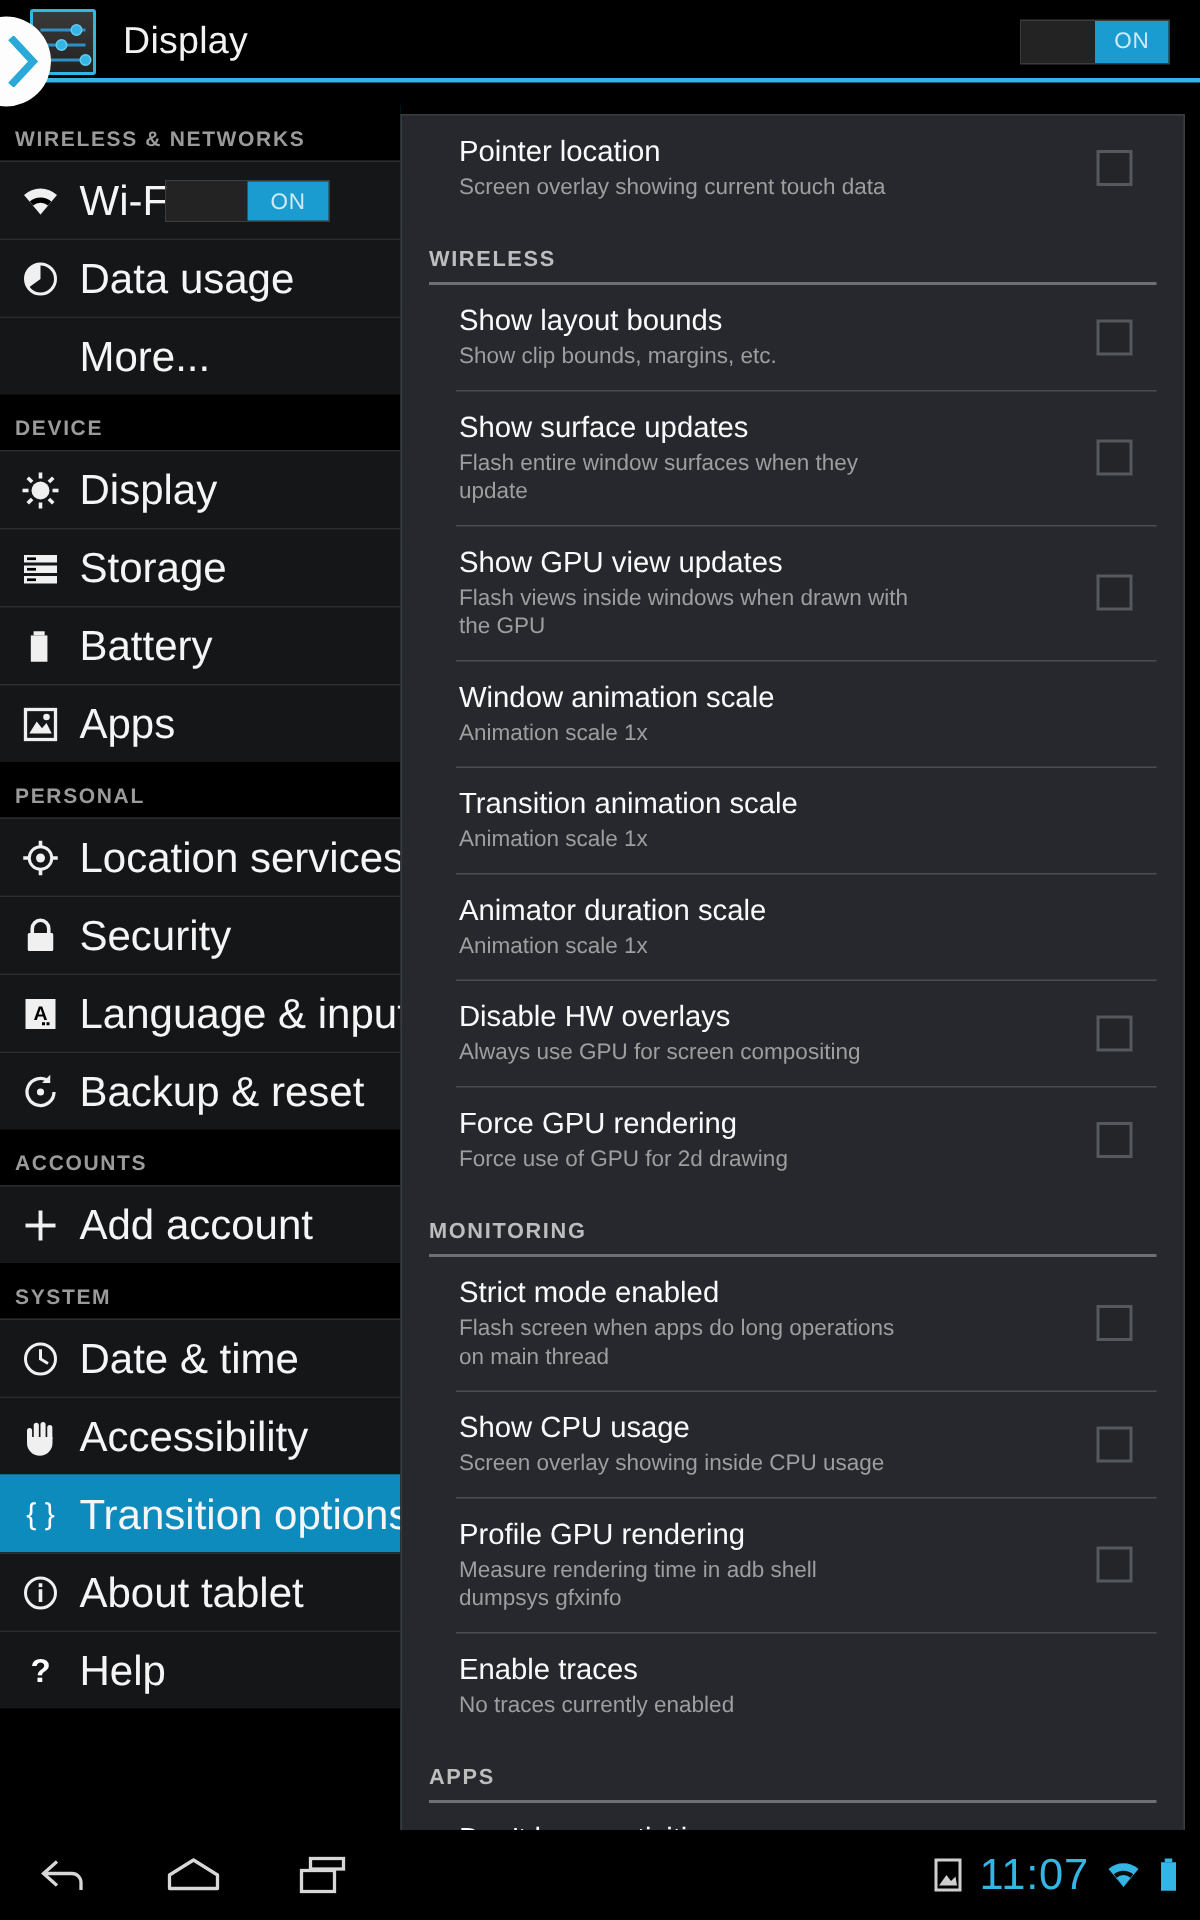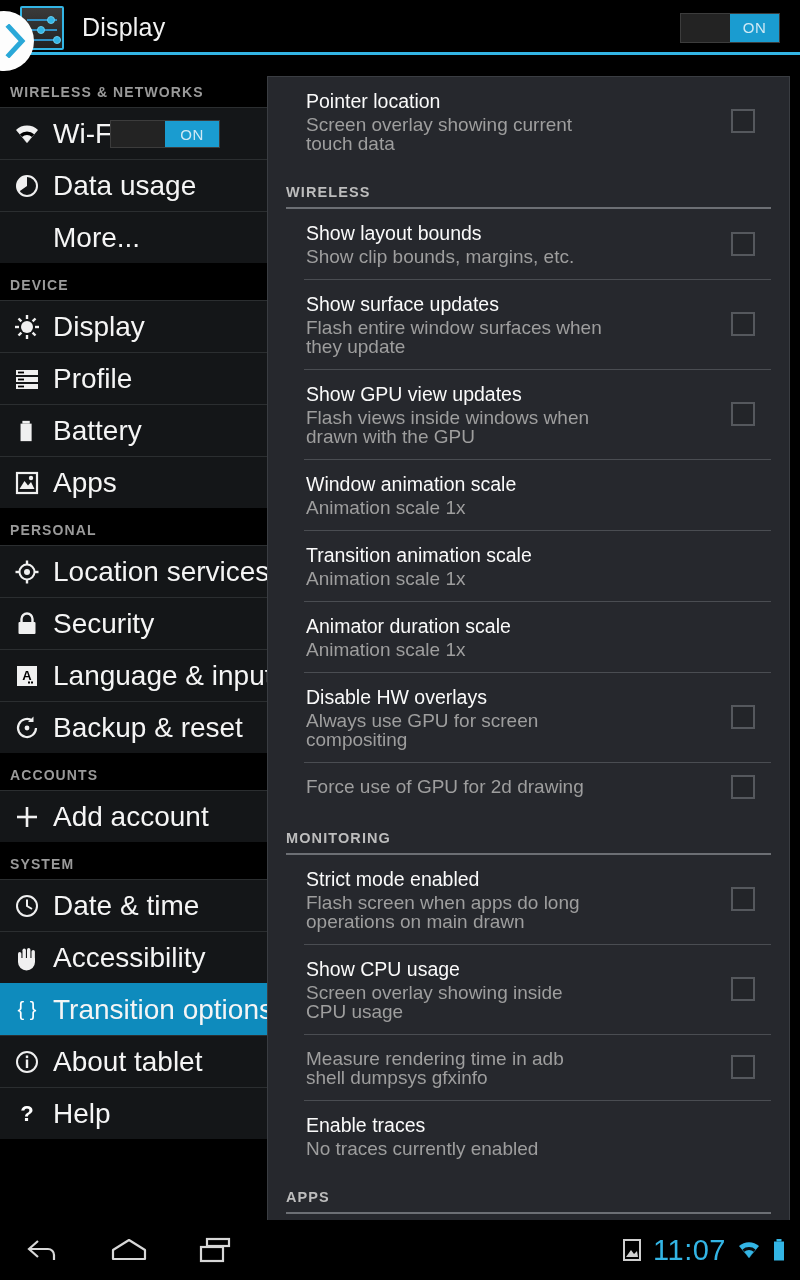--- a/index.html
+++ b/index.html
@@ -116,21 +116,21 @@
 
   .pref {
     display: flex; align-items: flex-start;
     border-top: 1px solid #4a4d52;
     padding: 12px 0 13px 0; position: relative;
   }
   .pref.first { border-top: none; }
   .pref-text { flex: 1 1 auto; padding-left: 2px; padding-right: 10px; }
   .pref-title { color: #fafafa; font-size: 19.5px; line-height: 24px; }
   .pref-summary {
-    color: #9e9e9e; font-size: 19px; line-height: 19px; margin-top: 2px;
+    color: #9e9e9e; font-size: 15px; line-height: 19px; margin-top: 2px;
     max-width: 300px;
   }
   .checkbox {
     width: 24px; height: 24px; min-width: 24px;
     border: 2px solid #55585d; background: #232529;
     align-self: center; margin-right: 16px;
   }
   .cb-spacer { width: 24px; min-width: 24px; margin-right: 16px; }
 
   .group-header {
@@ -238,21 +238,21 @@
                 <rect x="2" y="11" width="22" height="5"></rect>
                 <rect x="2" y="18" width="22" height="5"></rect>
               </g>
               <g fill="#000">
                 <rect x="4" y="5.6" width="6" height="1.8"></rect>
                 <rect x="4" y="12.6" width="6" height="1.8"></rect>
                 <rect x="4" y="19.6" width="6" height="1.8"></rect>
               </g>
             </svg>
           </span>
-          <span class="side-label">Profile</span>
+          <span class="side-label">Storage</span>
         </div>
         <div class="side-item">
           <span class="side-icon">
             <svg width="24" height="26" viewBox="0 0 26 26">
               <rect x="8" y="2" width="8" height="3" fill="#f0f0f0"></rect>
               <rect x="6" y="5" width="12" height="19" fill="#f0f0f0"></rect>
             </svg>
           </span>
           <span class="side-label">Battery</span>
         </div>
@@ -434,42 +434,44 @@
             </div>
             <div class="pref">
               <div class="pref-text">
                 <div class="pref-title">Disable HW overlays</div>
                 <div class="pref-summary">Always use GPU for screen compositing</div>
               </div>
               <div class="checkbox"></div>
             </div>
             <div class="pref">
               <div class="pref-text">
+                <div class="pref-title">Force GPU rendering</div>
                 <div class="pref-summary">Force use of GPU for 2d drawing</div>
               </div>
               <div class="checkbox"></div>
             </div>
             <div class="group-header">MONITORING</div>
             <div class="group-rule"></div>
             <div class="pref first">
               <div class="pref-text">
                 <div class="pref-title">Strict mode enabled</div>
-                <div class="pref-summary">Flash screen when apps do long operations on main drawn</div>
+                <div class="pref-summary">Flash screen when apps do long operations on main thread</div>
               </div>
               <div class="checkbox"></div>
             </div>
             <div class="pref">
               <div class="pref-text">
                 <div class="pref-title">Show CPU usage</div>
                 <div class="pref-summary">Screen overlay showing inside CPU usage</div>
               </div>
               <div class="checkbox"></div>
             </div>
             <div class="pref">
               <div class="pref-text">
+                <div class="pref-title">Profile GPU rendering</div>
                 <div class="pref-summary">Measure rendering time in adb shell dumpsys gfxinfo</div>
               </div>
               <div class="checkbox"></div>
             </div>
             <div class="pref">
               <div class="pref-text">
                 <div class="pref-title">Enable traces</div>
                 <div class="pref-summary">No traces currently enabled</div>
               </div>
               <div class="cb-spacer"></div>

